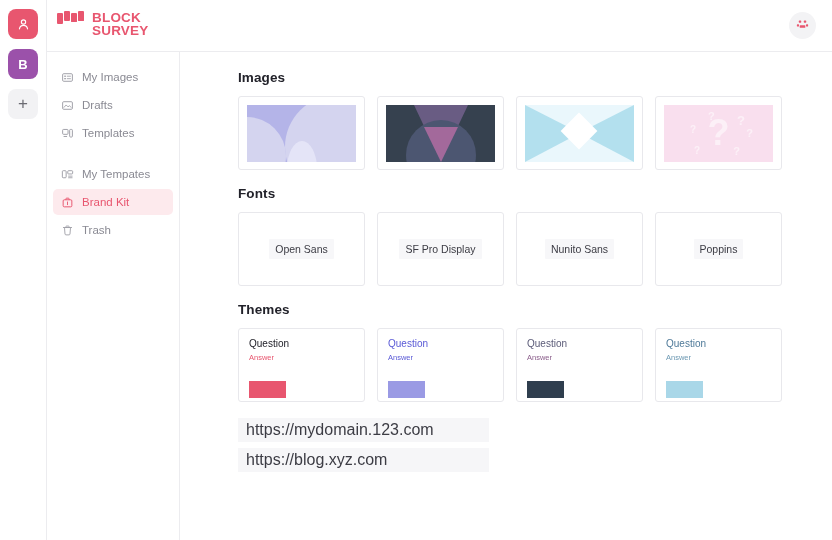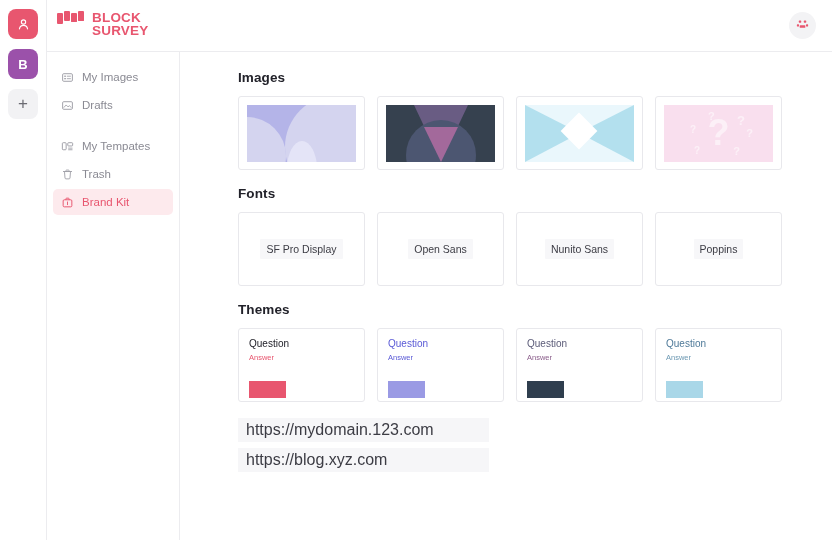--- a/index.html
+++ b/index.html
@@ -334,56 +334,66 @@
           <div class="nav-item">
             <span class="nav-ico">
               <svg width="13" height="13" viewBox="0 0 24 24" fill="none">
                 <rect x="3" y="5" width="18" height="14" rx="2" stroke="#9a9aa2" stroke-width="1.7"></rect>
                 <path d="M5 16l4.5-5 3.5 3.6 2.6-2.4L19 16" stroke="#9a9aa2" stroke-width="1.5" fill="none" stroke-linejoin="round"></path>
               </svg>
             </span>
             <span>Drafts</span>
           </div>
 
+          <div class="nav-item">
+            <span class="nav-ico">
+              <svg width="13" height="13" viewBox="0 0 24 24" fill="none">
+                <rect x="3" y="4.5" width="10" height="9" rx="1.6" stroke="#9a9aa2" stroke-width="1.7"></rect>
+                <path d="M5.5 17.5h5" stroke="#9a9aa2" stroke-width="1.7" stroke-linecap="round"></path>
+                <rect x="16" y="4.5" width="5" height="14" rx="1.6" stroke="#9a9aa2" stroke-width="1.7"></rect>
+              </svg>
+            </span>
+            <span>Templates</span>
+          </div>
         </div>
 
         <div class="nav-gap"></div>
 
         <div class="nav-group">
           <div class="nav-item">
             <span class="nav-ico">
               <svg width="13" height="13" viewBox="0 0 24 24" fill="none">
                 <rect x="2.5" y="5" width="7" height="13" rx="1.6" stroke="#9a9aa2" stroke-width="1.7"></rect>
                 <rect x="12.5" y="5" width="9" height="6" rx="1.4" stroke="#9a9aa2" stroke-width="1.7"></rect>
                 <path d="M14 15h6.5M14 18h6.5" stroke="#9a9aa2" stroke-width="1.6" stroke-linecap="round"></path>
               </svg>
             </span>
             <span>My Tempates</span>
           </div>
 
+          <div class="nav-item active">
+            <span class="nav-ico">
+              <svg width="13" height="13" viewBox="0 0 24 24" fill="none">
+                <rect x="4" y="7" width="16" height="13" rx="2" stroke="#e8566f" stroke-width="1.8"></rect>
+                <path d="M9 7V5.4c0-.8.6-1.4 1.4-1.4h3.2c.8 0 1.4.6 1.4 1.4V7" stroke="#e8566f" stroke-width="1.8"></path>
+                <path d="M12 11v5" stroke="#e8566f" stroke-width="1.7" stroke-linecap="round"></path>
+              </svg>
+            </span>
+            <span>Brand Kit</span>
+          </div>
+
           <div class="nav-item">
             <span class="nav-ico">
               <svg width="13" height="13" viewBox="0 0 24 24" fill="none">
                 <path d="M4.5 6.5h15" stroke="#9a9aa2" stroke-width="1.7" stroke-linecap="round"></path>
                 <path d="M9 6.5V5c0-.7.5-1.2 1.2-1.2h3.6c.7 0 1.2.5 1.2 1.2v1.5" stroke="#9a9aa2" stroke-width="1.6"></path>
                 <path d="M6.5 7.5l.9 11c.06.9.8 1.6 1.7 1.6h5.8c.9 0 1.64-.7 1.7-1.6l.9-11" stroke="#9a9aa2" stroke-width="1.6"></path>
               </svg>
             </span>
             <span>Trash</span>
-          </div>
-
-          <div class="nav-item active">
-            <span class="nav-ico">
-              <svg width="13" height="13" viewBox="0 0 24 24" fill="none">
-                <rect x="4" y="7" width="16" height="13" rx="2" stroke="#e8566f" stroke-width="1.8"></rect>
-                <path d="M9 7V5.4c0-.8.6-1.4 1.4-1.4h3.2c.8 0 1.4.6 1.4 1.4V7" stroke="#e8566f" stroke-width="1.8"></path>
-                <path d="M12 11v5" stroke="#e8566f" stroke-width="1.7" stroke-linecap="round"></path>
-              </svg>
-            </span>
-            <span>Brand Kit</span>
           </div>
         </div>
 
         <div class="nav-gap"></div>
 
       </div>
 
       <div class="content">
 
         <div class="sec">
@@ -425,24 +435,24 @@
                 <span class="qbig">?</span>
               </div>
             </div>
           </div>
         </div>
 
         <div class="sec">
           <div class="sec-title">Fonts</div>
           <div class="card-row">
             <div class="font-card">
+              <span class="font-chip">Open Sans</span>
+            </div>
+            <div class="font-card">
               <span class="font-chip">SF Pro Display</span>
-            </div>
-            <div class="font-card">
-              <span class="font-chip">Open Sans</span>
             </div>
             <div class="font-card">
               <span class="font-chip">Nunito Sans</span>
             </div>
             <div class="font-card">
               <span class="font-chip">Poppins</span>
             </div>
           </div>
         </div>
 

